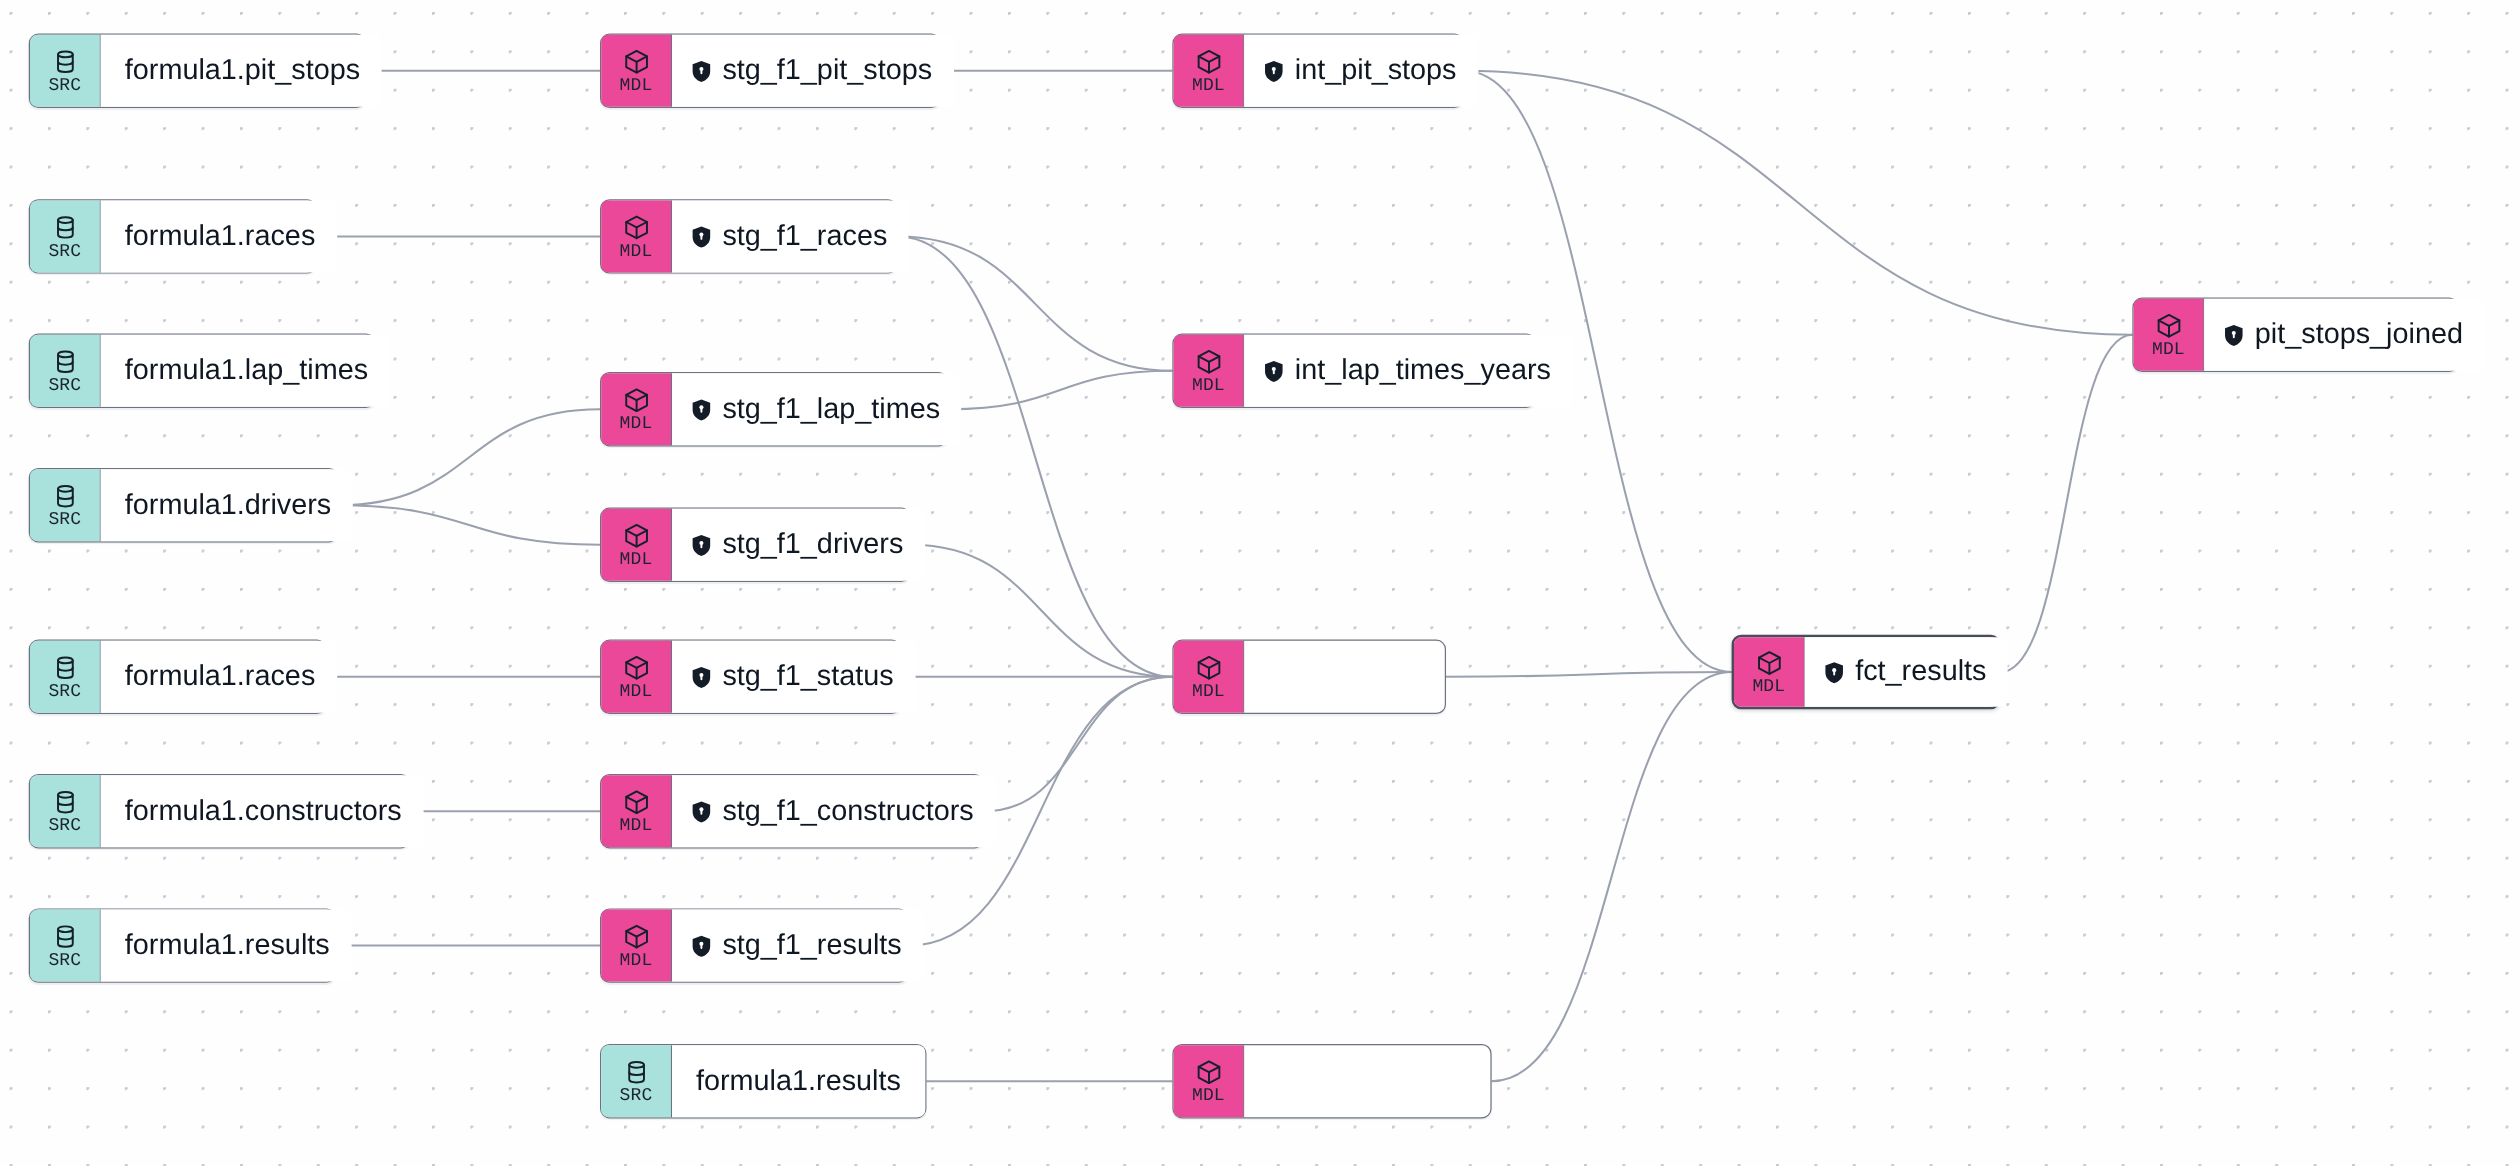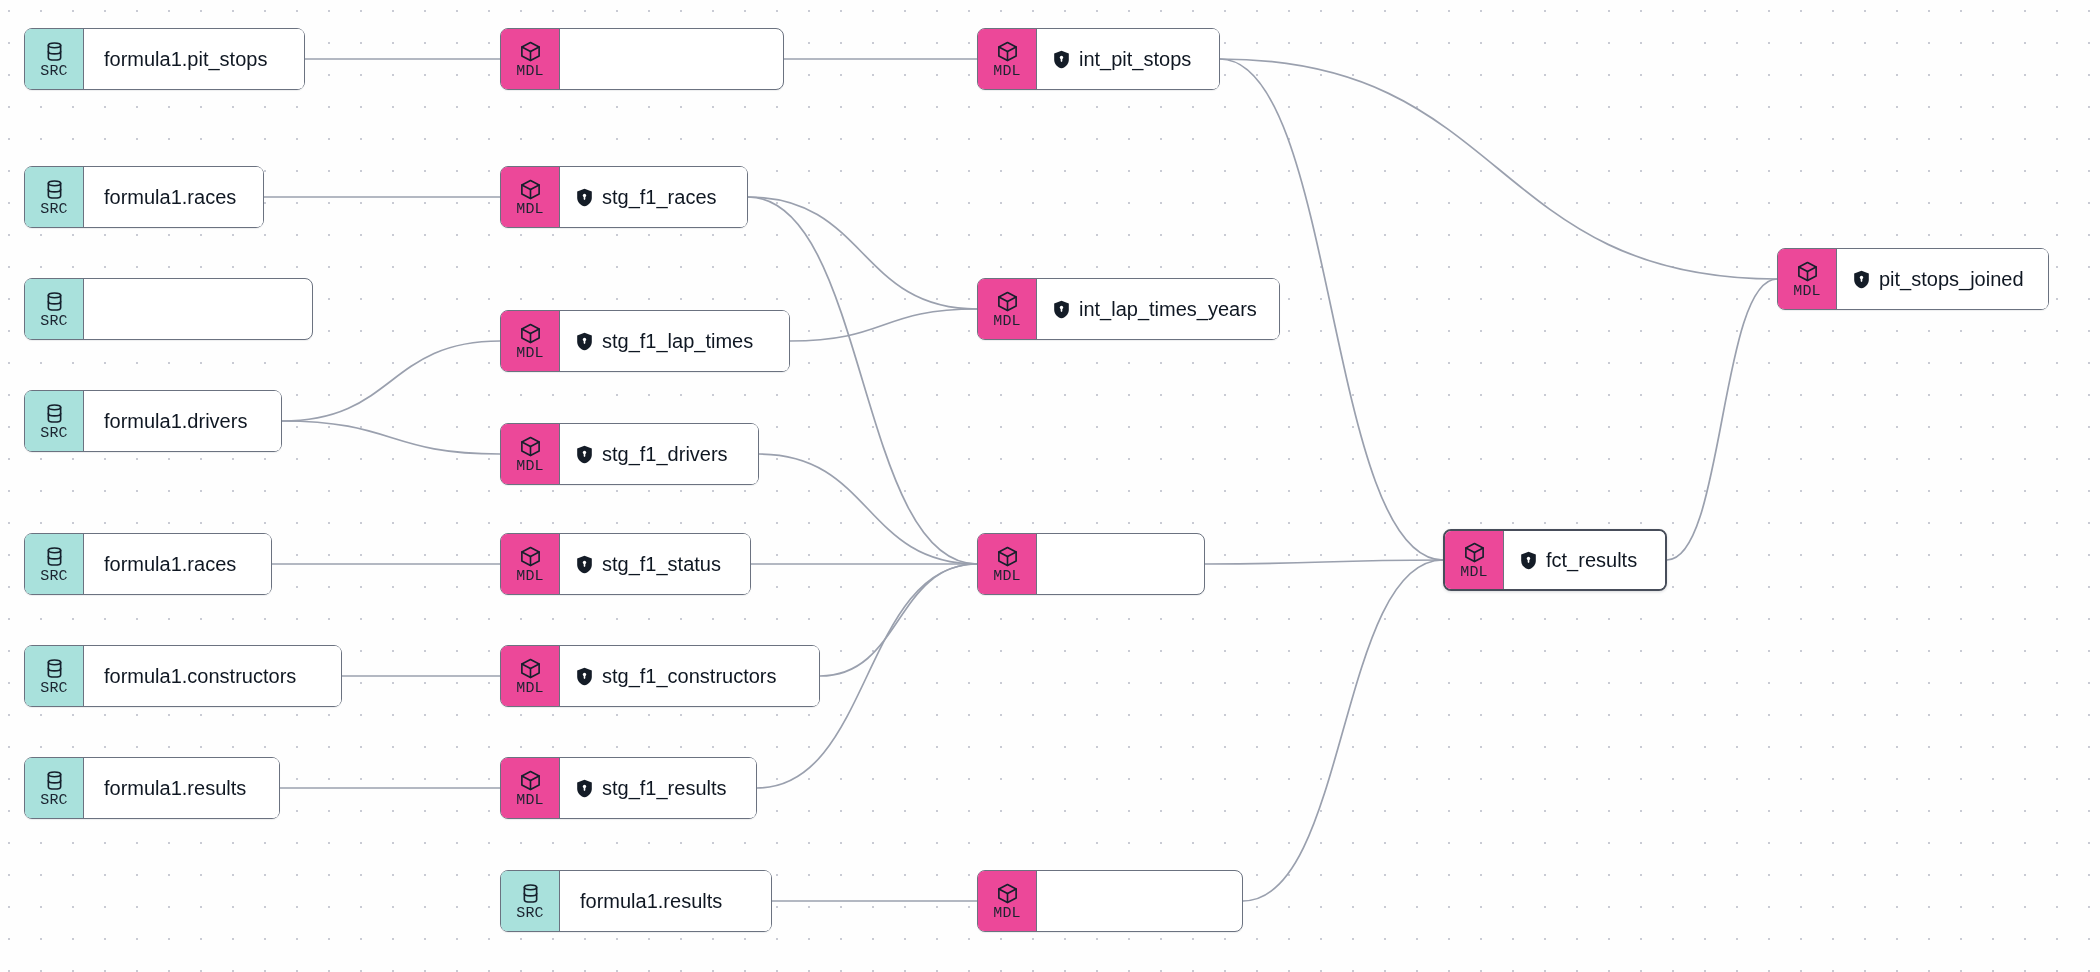--- a/index.html
+++ b/index.html
@@ -77,21 +77,21 @@
     display: flex;
     align-items: center;
     gap: 9px;
     padding: 0 18px 0 16px;
     border-radius: 0 6px 6px 0;
     background: #ffffff;
     white-space: nowrap;
   }
   .body.pad-src { padding-left: 20px; }
   .label {
-    font-size: 20px;
+    font-size: 24px;
     color: #0f1722;
     line-height: 24px;
     font-family: "Liberation Sans", sans-serif;
   }
   .shield {
     display: block;
     line-height: 0;
     flex: 0 0 auto;
   }
 </style>
@@ -151,20 +151,23 @@
       </div>
       <div class="node" style="left: 24px; top: 278px; width: 289px;">
         <div class="badge src">
           <span class="glyph"><svg width="23" height="23" viewBox="0 0 24 24" fill="none" stroke="#16202c" stroke-width="1.7" stroke-linecap="round" stroke-linejoin="round">
               <ellipse cx="12" cy="5.6" rx="6.4" ry="2.5"></ellipse>
               <path d="M5.6 5.6v12.8c0 1.38 2.87 2.5 6.4 2.5s6.4-1.12 6.4-2.5V5.6"></path>
               <path d="M5.6 12c0 1.38 2.87 2.5 6.4 2.5s6.4-1.12 6.4-2.5"></path>
             </svg></span>
           <span class="btext">SRC</span>
         </div>
+        <div class="body pad-src">
+          <span class="label">formula1.lap_times</span>
+        </div>
       </div>
       <div class="node" style="left: 24px; top: 390px; width: 258px;">
         <div class="badge src">
           <span class="glyph"><svg width="23" height="23" viewBox="0 0 24 24" fill="none" stroke="#16202c" stroke-width="1.7" stroke-linecap="round" stroke-linejoin="round">
               <ellipse cx="12" cy="5.6" rx="6.4" ry="2.5"></ellipse>
               <path d="M5.6 5.6v12.8c0 1.38 2.87 2.5 6.4 2.5s6.4-1.12 6.4-2.5V5.6"></path>
               <path d="M5.6 12c0 1.38 2.87 2.5 6.4 2.5s6.4-1.12 6.4-2.5"></path>
             </svg></span>
           <span class="btext">SRC</span>
         </div>
@@ -225,20 +228,28 @@
         </div>
       </div>
       <div class="node" style="left: 500px; top: 28px; width: 284px;">
         <div class="badge mdl">
           <span class="glyph"><svg width="23" height="23" viewBox="0 0 24 24" fill="none" stroke="#16202c" stroke-width="1.7" stroke-linecap="round" stroke-linejoin="round">
               <path d="M12 2.6 21 7.3v9.4L12 21.4 3 16.7V7.3z"></path>
               <path d="M3 7.3 12 12l9-4.7"></path>
               <path d="M12 12v9.4"></path>
             </svg></span>
           <span class="btext">MDL</span>
+        </div>
+        <div class="body">
+          <span class="shield"><svg width="17" height="19" viewBox="0 0 20 22" aria-hidden="true">
+              <path d="M10 .8 18.6 4v7.2C18.6 16.2 14.9 20 10 21.4 5.1 20 1.4 16.2 1.4 11.2V4z" fill="#141c27"></path>
+              <circle cx="10" cy="8.6" r="2.0" fill="#ffffff"></circle>
+              <rect x="9.05" y="9.4" width="1.9" height="4.4" rx="0.95" fill="#ffffff"></rect>
+            </svg></span>
+          <span class="label">stg_f1_pit_stops</span>
         </div>
       </div>
       <div class="node" style="left: 500px; top: 166px; width: 248px;">
         <div class="badge mdl">
           <span class="glyph"><svg width="23" height="23" viewBox="0 0 24 24" fill="none" stroke="#16202c" stroke-width="1.7" stroke-linecap="round" stroke-linejoin="round">
               <path d="M12 2.6 21 7.3v9.4L12 21.4 3 16.7V7.3z"></path>
               <path d="M3 7.3 12 12l9-4.7"></path>
               <path d="M12 12v9.4"></path>
             </svg></span>
           <span class="btext">MDL</span>

